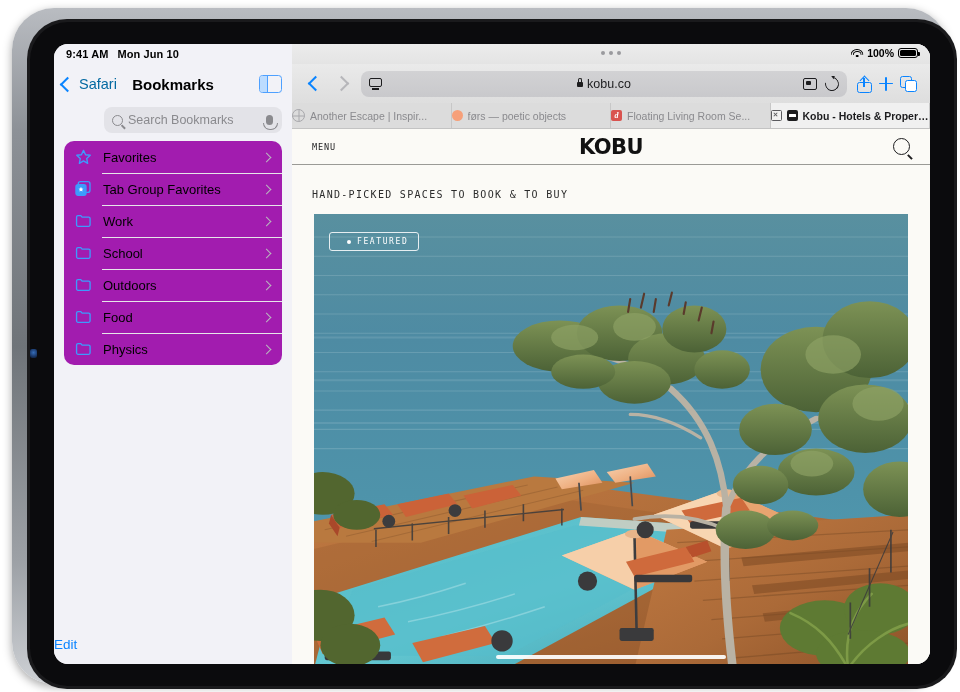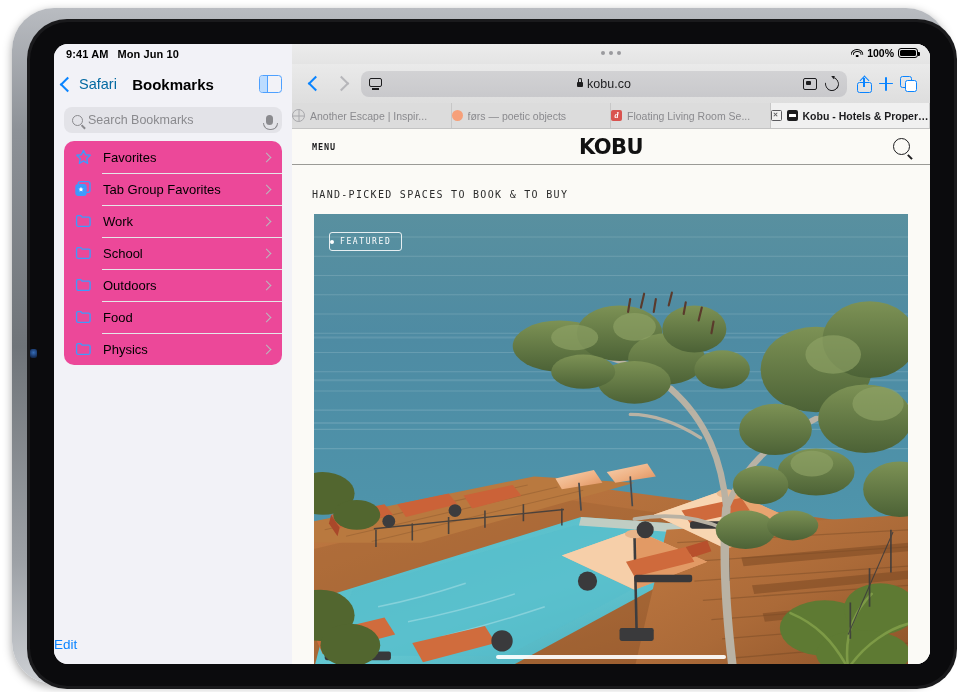--- a/index.html
+++ b/index.html
@@ -123,21 +123,21 @@
   }
   .sb-toggle::before {
     content:"";
     position:absolute; left:0; top:0; bottom:0;
     width: 7px;
     background: #bcdcff;
     border-right: 1.6px solid #4ea0ff;
     border-radius: 2px 0 0 2px;
   }
 
-  .search-wrap { padding: 3px 10px 8px 10px; }
+  .search-wrap { padding: 3px 10px 8px 10px; margin-left: 40px; }
   .search-field {
     height: 26px;
     background: #e3e3e8;
     border-radius: 8px;
     display: flex;
     align-items: center;
     padding: 0 8px;
     cursor: text;
   }
   .search-ph {
@@ -175,21 +175,21 @@
     left: -3px; bottom: -5px;
     width: 13px; height: 6px;
     border: 1.4px solid #8a8a8e;
     border-top: none;
     border-radius: 0 0 8px 8px;
   }
 
   
   .bm-list {
     margin: 0 10px;
-    background: #ec4899;
+    background: #a21caf;
     border-radius: 10px;
     overflow: hidden;
   }
   .bm-row {
     height: 32px;
     display: flex;
     align-items: center;
     padding: 0 9px 0 10px;
     position: relative;
     cursor: pointer;
@@ -555,21 +555,21 @@
     align-items: center;
     padding: 0 20px;
     border-bottom: 1.2px solid #9a9a96;
     position: relative;
     flex: 0 0 auto;
   }
   .menu-txt {
     font-family: "DejaVu Sans Mono", monospace;
     font-size: 8.5px;
     letter-spacing: .9px;
-    font-weight: bold;
+    font-weight: normal;
     color: #1c1c1e;
     cursor: pointer;
   }
   .brand {
     position: absolute;
     left: 0; right: 0;
     text-align: center;
     font-size: 21px;
     font-weight: bold;
     letter-spacing: -0.5px;
@@ -613,21 +613,21 @@
     inset: 0;
     overflow: hidden;
   }
   .hero svg { display:block; width:100%; height:100%; }
 
   .featured-badge {
     position: absolute;
     left: 15px; top: 18px;
     border: 1.2px solid rgba(255,255,255,.85);
     border-radius: 3px;
-    padding: 4px 10px 4px 0;
+    padding: 4px 10px 4px 17px;
     display: flex;
     align-items: center;
     gap: 6px;
     cursor: pointer;
   }
   .featured-badge .dot {
     width: 4px; height: 4px; border-radius:50%;
     background: #ffffff;
   }
   .featured-badge span {

